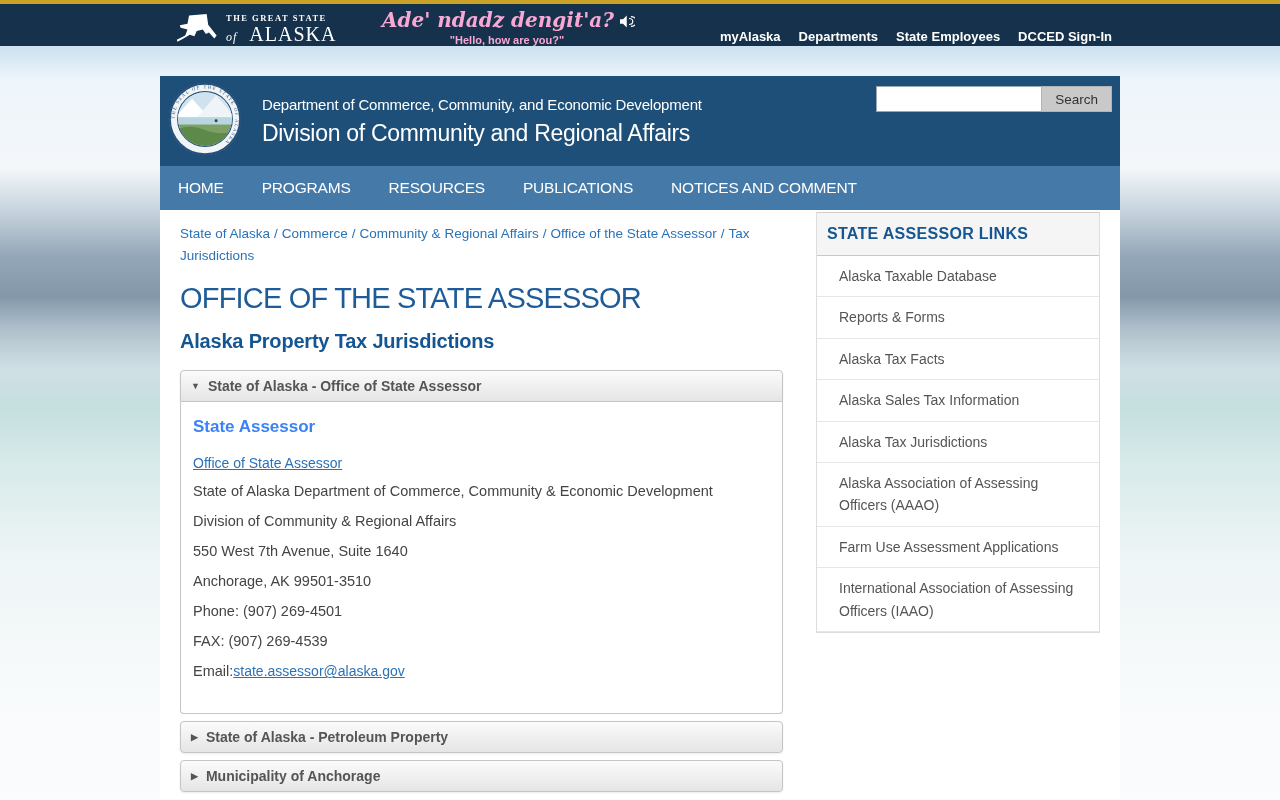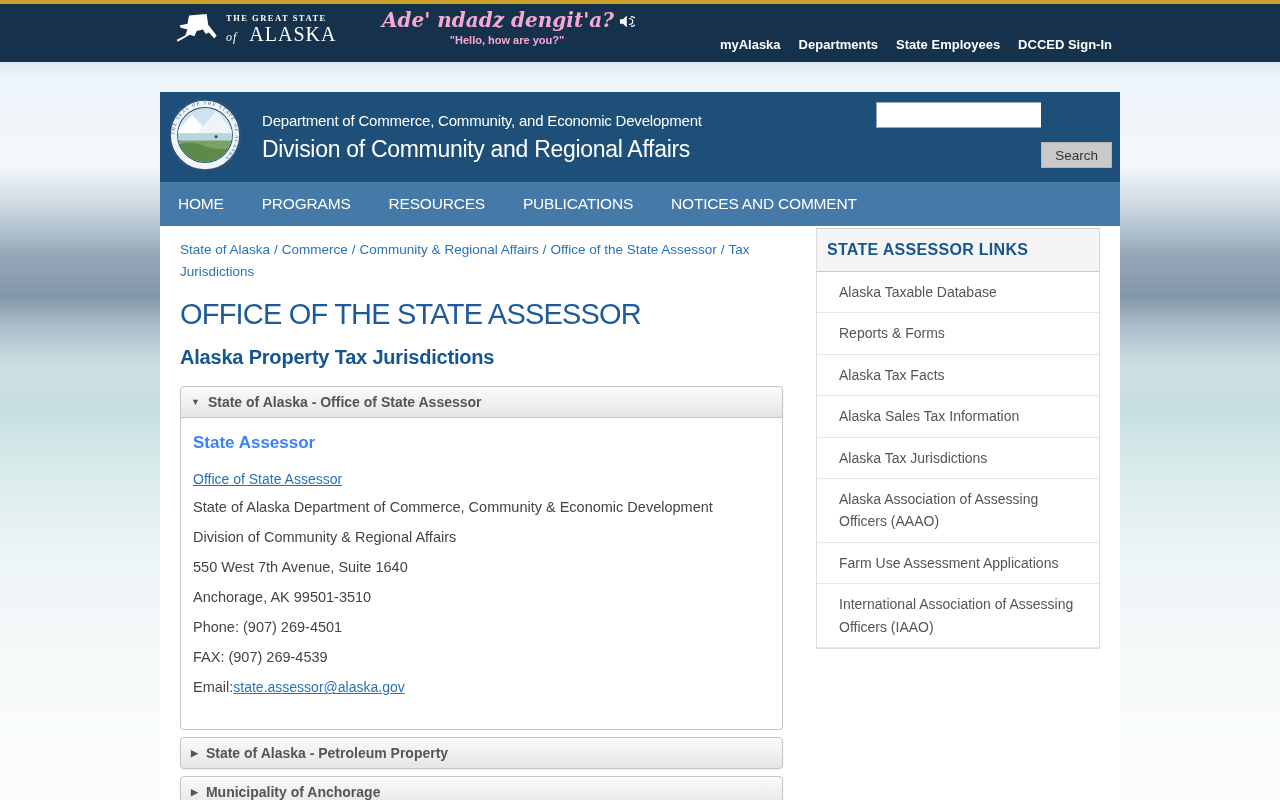--- a/index.html
+++ b/index.html
@@ -7,47 +7,47 @@
   body {
     font-family:"Liberation Sans", sans-serif;
     background:linear-gradient(to bottom,
       #9ec7e2 0%, #c6ddee 5%, #eef5fa 10%, #f3f7fa 21%,
       #c2cfda 27%, #93a7b8 32%, #8397aa 37%, #aebfcb 41%,
       #cfe0e4 46%, #c6dfdf 51%, #d8eaea 58%, #eef5f6 70%,
       #f7fafb 85%, #fbfcfd 100%);
   }
   
   .topbar {
-    position:relative; height:62px; background:#16314b;
+    position:relative; height:46px; background:#16314b;
     border-top:4px solid #c9a227;
   }
   .logo { position:absolute; left:176px; top:7px; display:flex; align-items:center; color:#fff; cursor:pointer; }
   .logo-text { margin-left:4px; font-family:"Liberation Serif", serif; line-height:1; }
   .logo-line1 { font-size:8.5px; letter-spacing:1.5px; font-weight:700; }
   .logo-line2 { font-size:20px; letter-spacing:1px; margin-top:1px; }
   .logo-of { font-style:italic; font-size:12px; margin-right:12px; }
   .greeting { position:absolute; left:382px; top:4px; width:250px; text-align:center; color:#f9a8d4; }
   .greeting-native { font-family:"DejaVu Serif", serif; font-style:italic; font-weight:700; font-size:20px; white-space:nowrap; }
   .speaker { display:inline-block; vertical-align:middle; margin-left:6px; }
   .greeting-trans { font-size:11px; font-weight:700; margin-top:2px; }
-  .topbar-links { position:absolute; right:168px; bottom:10px; display:flex; gap:18px; }
+  .topbar-links { position:absolute; right:168px; bottom:2px; display:flex; gap:18px; }
   .topbar-link { color:#fff; font-size:13px; font-weight:600; text-decoration:none; cursor:pointer; white-space:nowrap; }
   
   .page { width:960px; margin-left:160px; }
   .site-header {
     margin-top:30px; height:90px; background:#1d4f78;
     position:relative; display:flex; align-items:center;
   }
   .seal-wrap { margin-left:8px; flex:0 0 auto; }
   .titles { margin-left:20px; color:#fff; }
   .dept { font-size:15px; font-weight:400; margin-bottom:7px; letter-spacing:-0.2px; }
   .division { font-size:23px; font-weight:400; letter-spacing:-0.3px; }
   .searchbox { position:absolute; right:8px; top:10px; display:flex; }
   .search-input { width:165px; height:26px; border:1px solid #9aa7b1; border-right:none; padding:0 6px; font-size:13px; outline:none; }
-  .search-btn { height:26px; background:#c9c9c9; border:1px solid #b3b3b3; font-size:13.5px; color:#333; padding:0 13px; cursor:pointer; font-family:"Liberation Sans", sans-serif;margin-top:40px; }
+  .search-btn { height:26px; background:#c9c9c9; border:1px solid #b3b3b3; font-size:13.5px; color:#333; padding:0 13px; cursor:pointer; font-family:"Liberation Sans", sans-serif; }
   
   .nav { height:44px; background:#4579a7; display:flex; align-items:center; padding-left:18px; gap:38px; }
   .nav-item { color:#fff; font-size:15.5px; letter-spacing:-0.2px; cursor:pointer; white-space:nowrap; }
   
   .content { background:#fff; display:flex; align-items:flex-start; padding-left:20px; min-height:586px; }
   .main { width:603px; }
   .breadcrumb { margin-top:13px; font-size:13.5px; line-height:1.6; color:#2a72b8; }
   .crumb { color:#2a72b8; text-decoration:none; cursor:pointer; }
   .crumb-sep { color:#2a72b8; margin:0 4px; }
   h1.page-title { margin-top:16px; font-size:29px; font-weight:400; color:#1e5c99; letter-spacing:-0.8px; }

